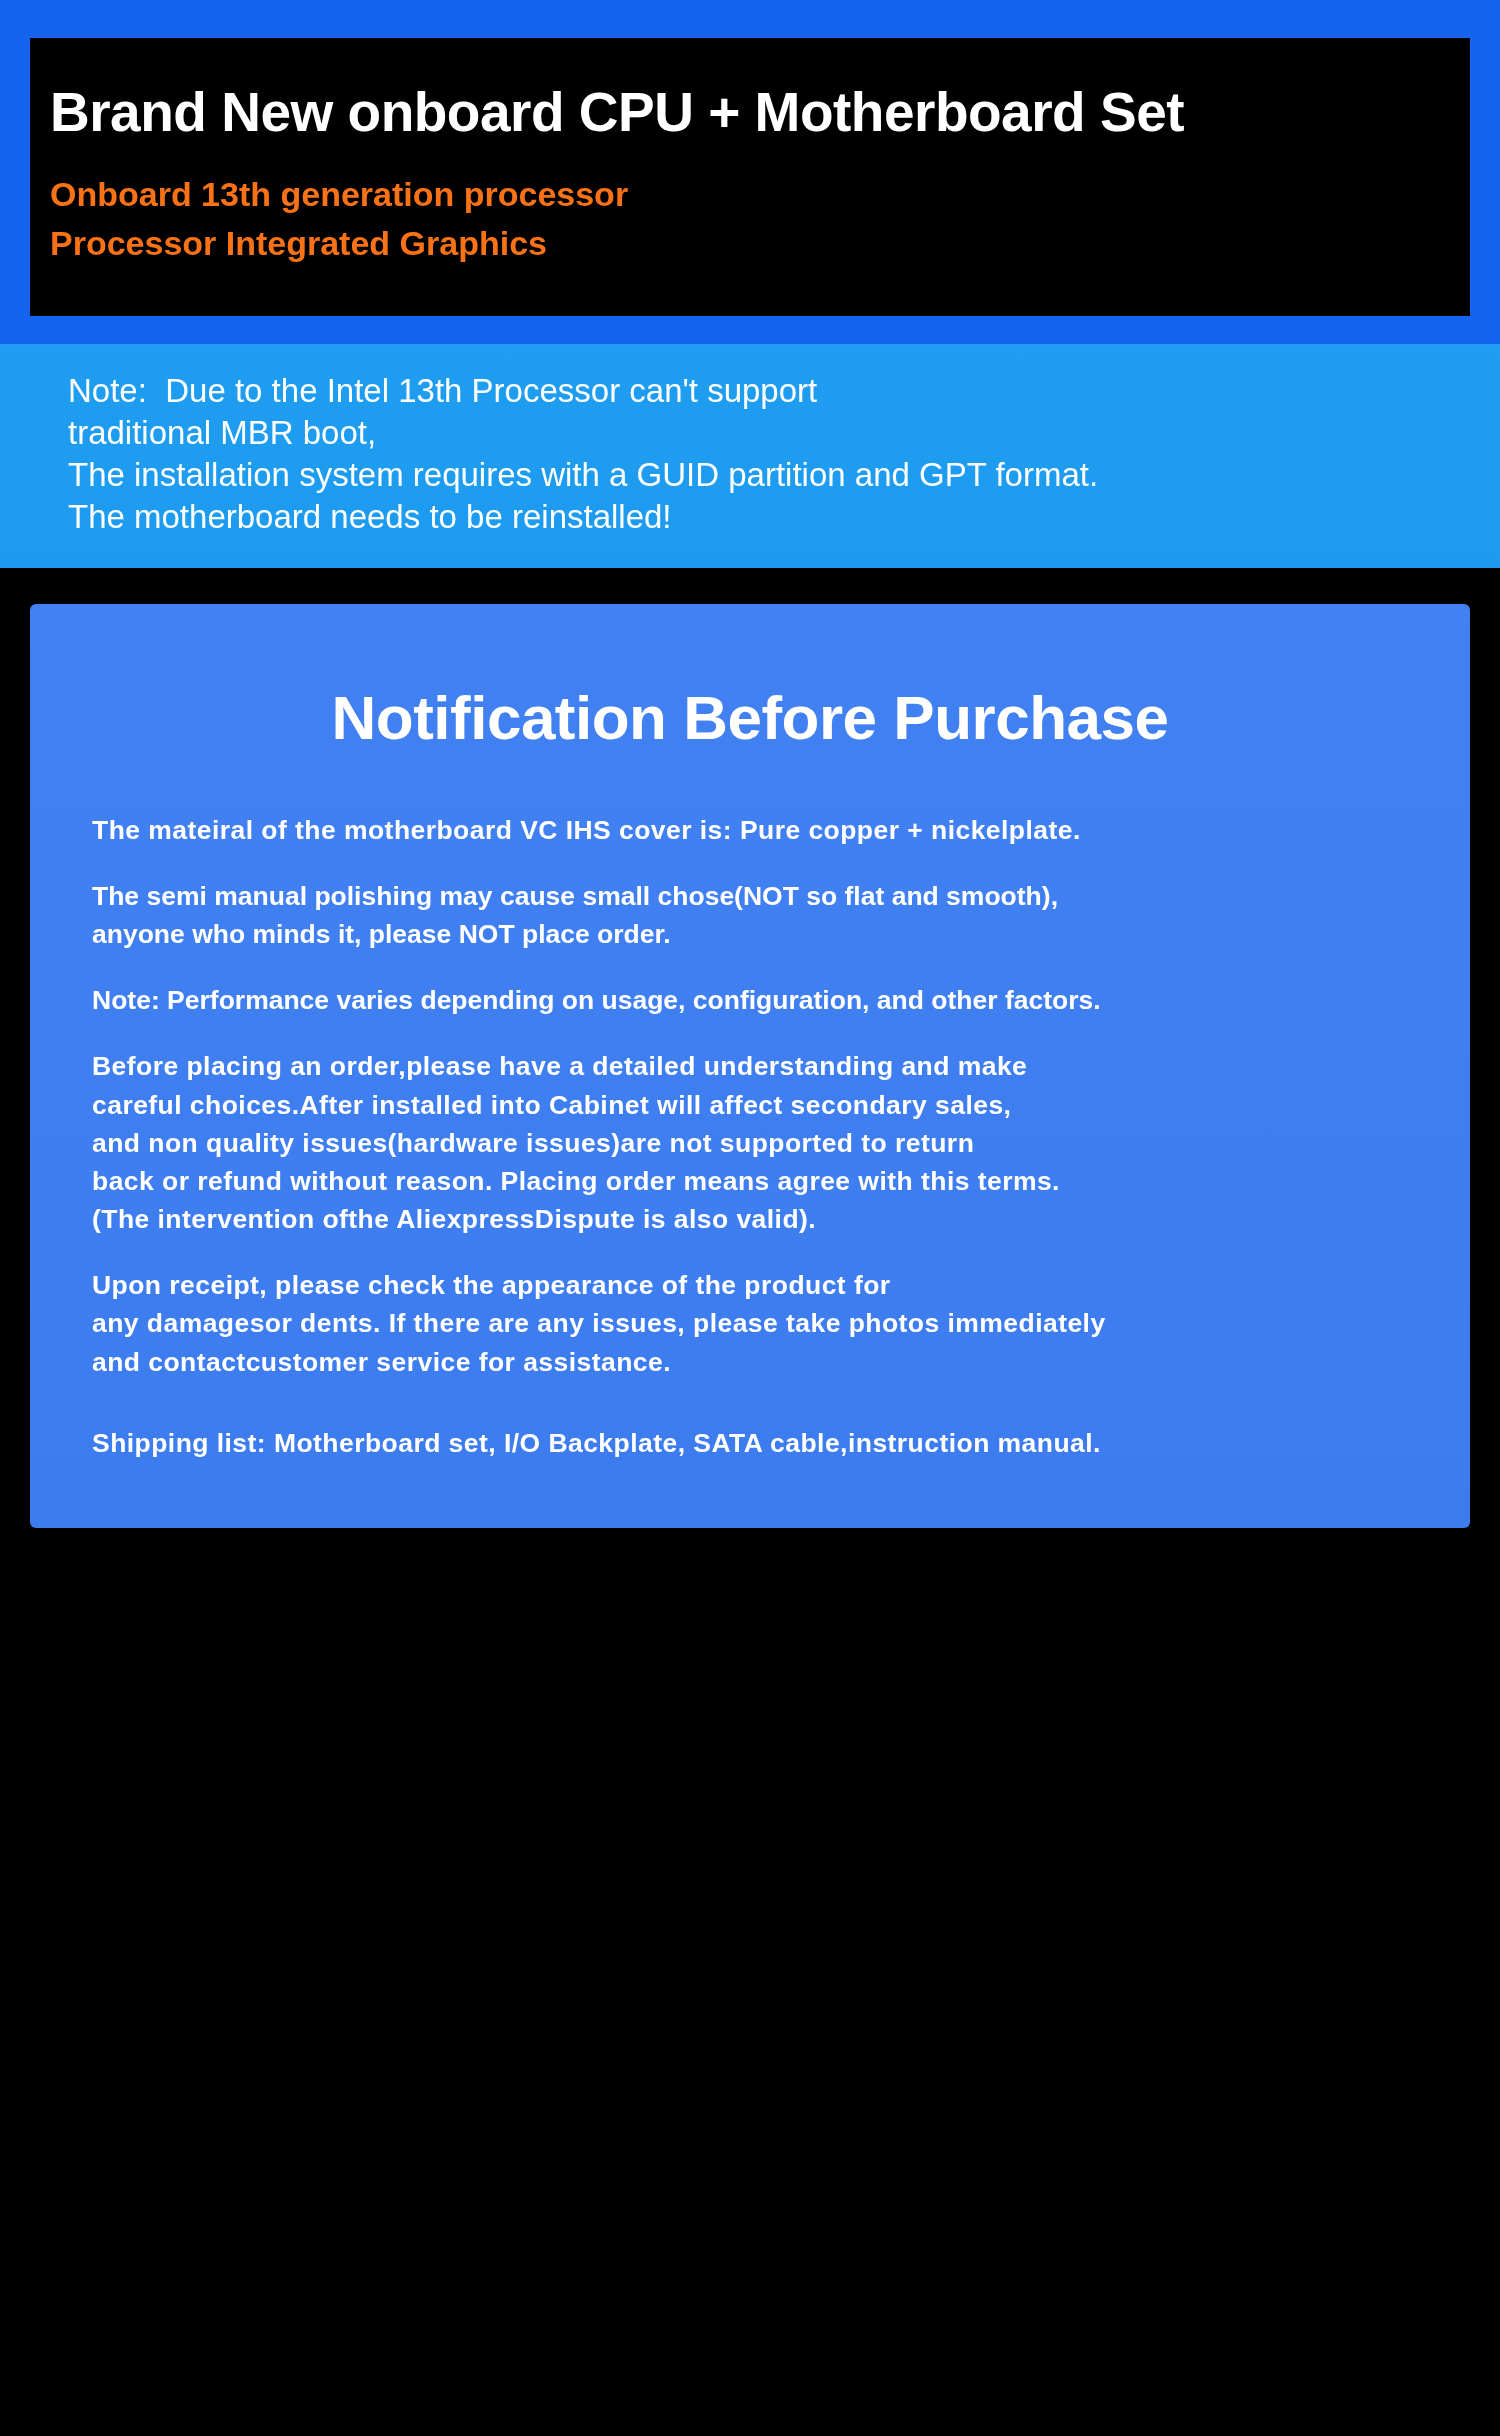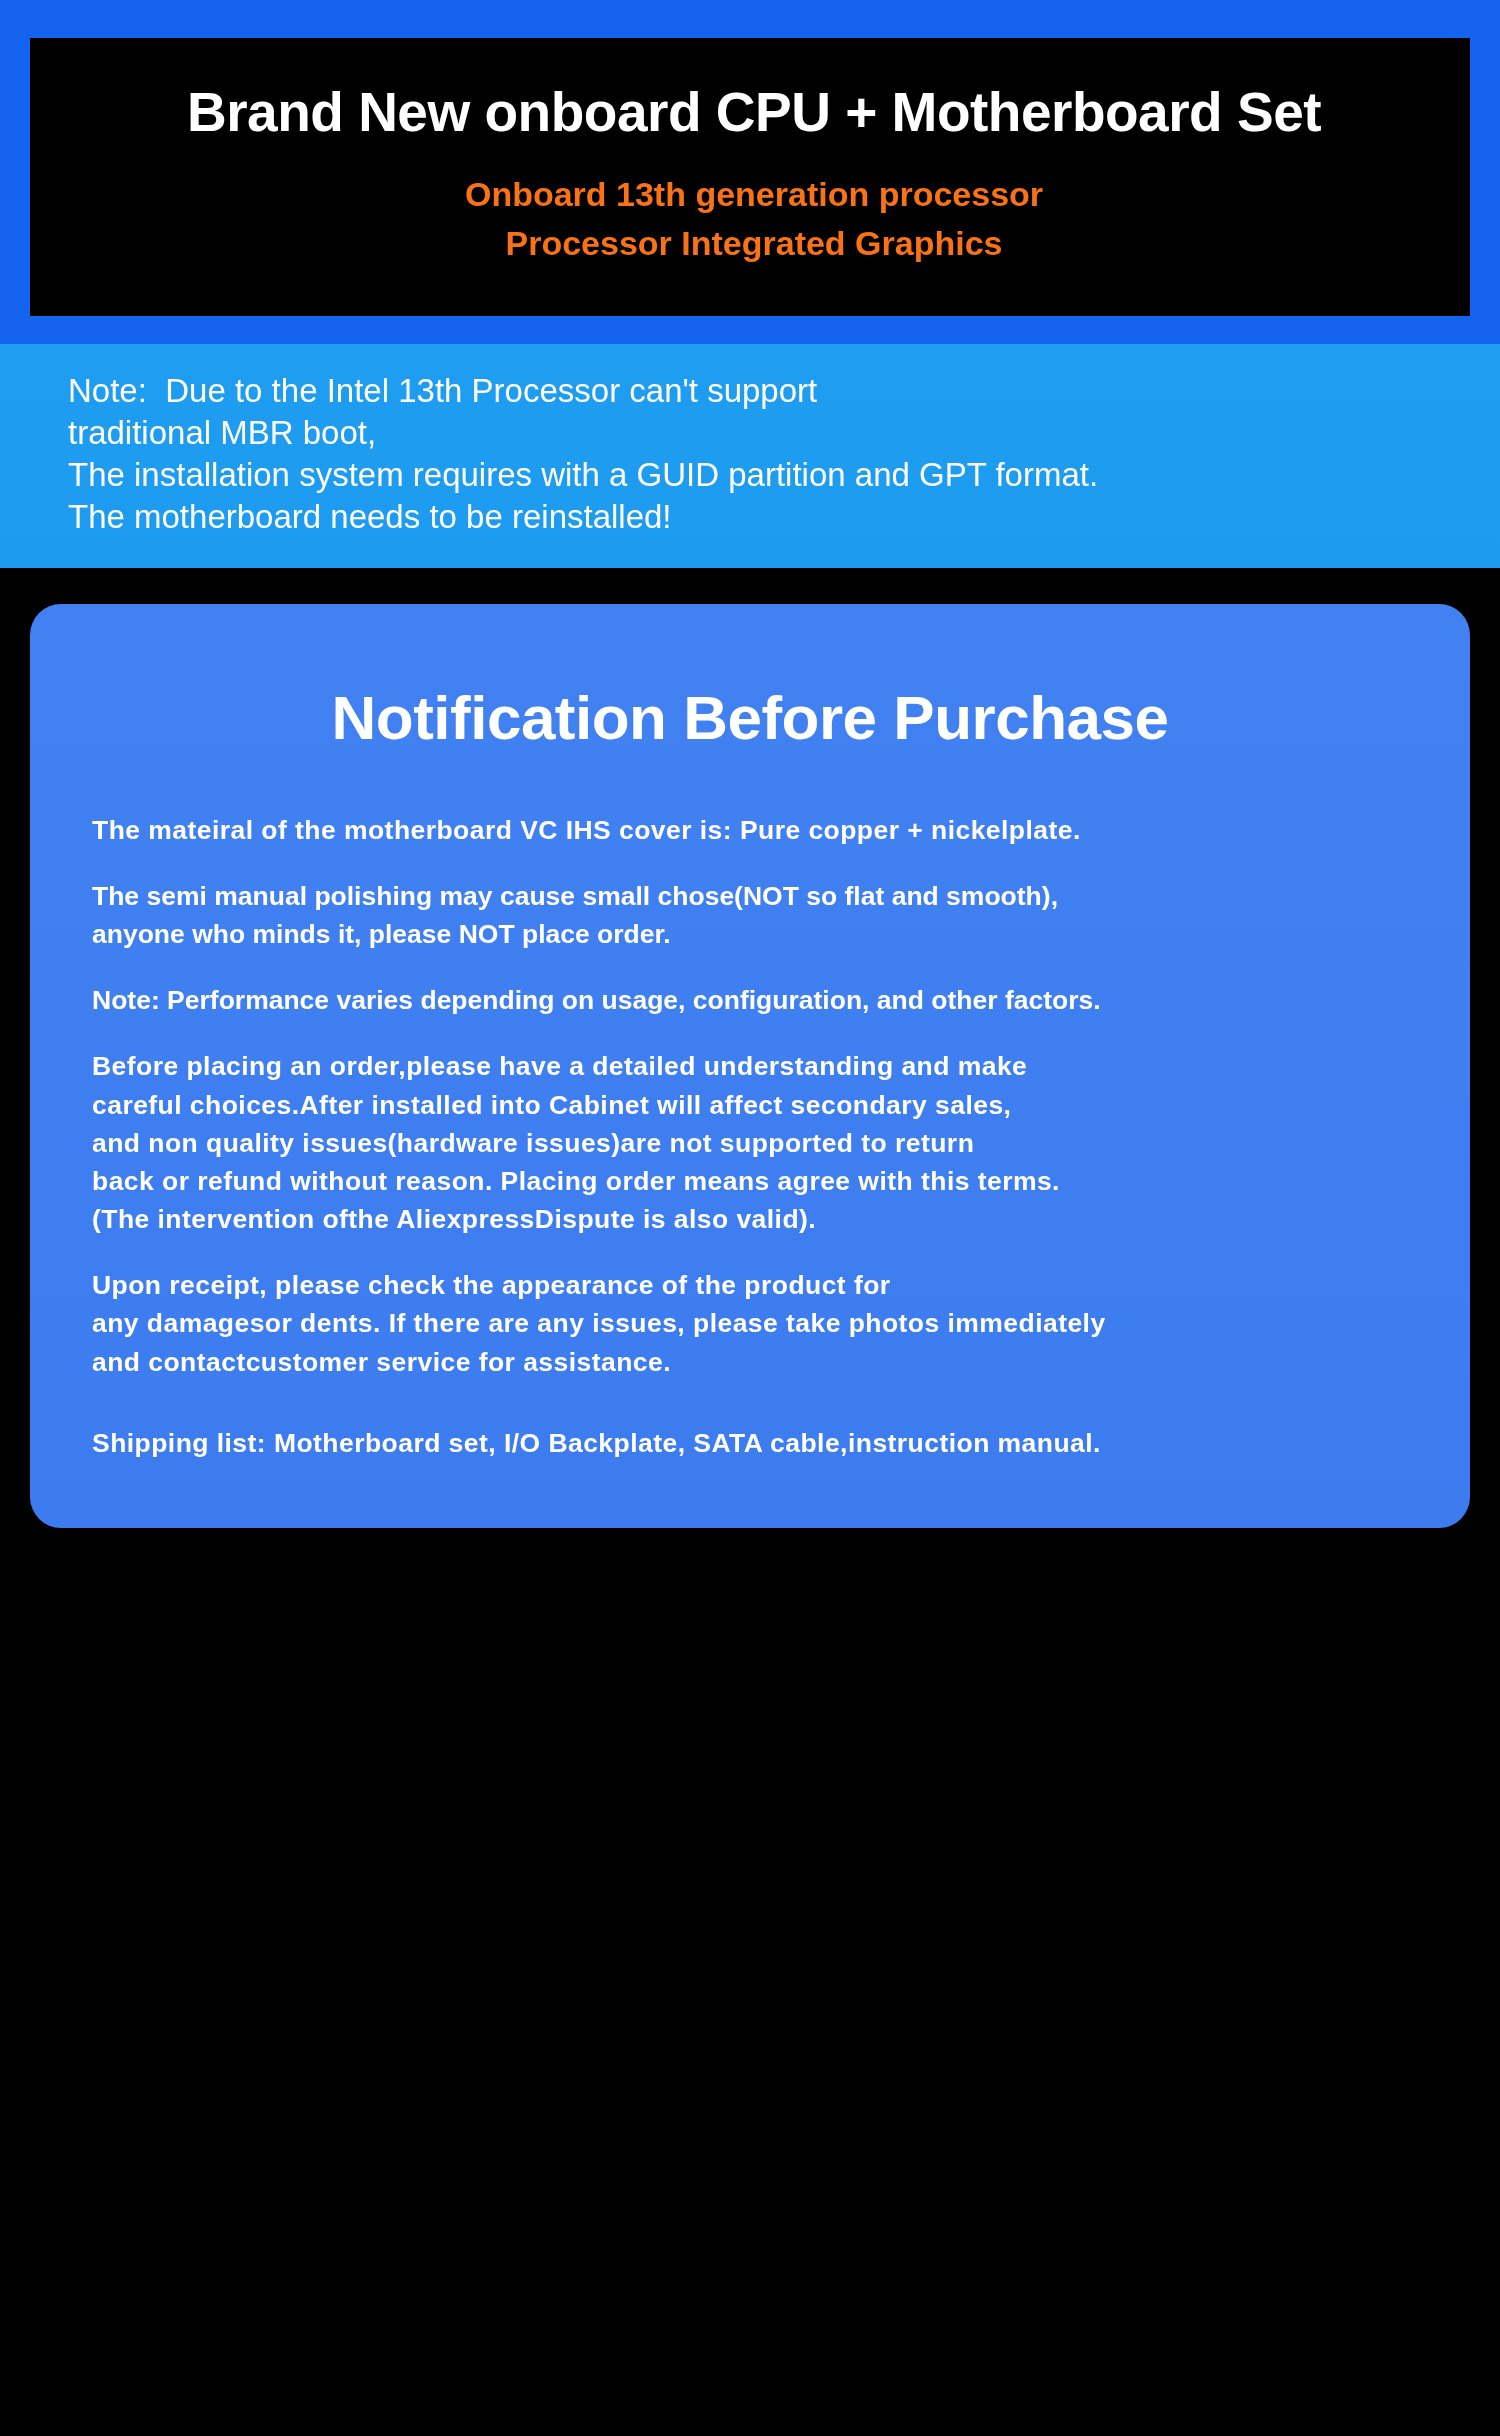--- a/index.html
+++ b/index.html
@@ -26,21 +26,20 @@
   .hero-band {
     background: #1464f0;
     padding: 38px 0 28px 0;
     width: 100%;
     box-sizing: border-box;
   }
   .hero-inner {
     background: #000000;
     margin: 0 30px;
     padding: 44px 12px 48px 20px;
-    text-align: center;
   }
   .hero-title {
     color: #ffffff;
     font-size: 55px;
     font-weight: bold;
     line-height: 1.12;
     letter-spacing: -0.5px;
     margin: 0 0 26px 0;
   }
   .hero-sub {
@@ -76,21 +75,21 @@
   }
 
   
   .card-wrap {
     padding: 0 30px 30px 30px;
     background: #000000;
   }
   .card {
     background: #3f7ff0;
     background: linear-gradient(180deg,#4281f2 0%, #3c7cee 100%);
-    border-radius: 31px;
+    border-radius: 6px;
     padding: 50px 40px 60px 40px;
     box-sizing: border-box;
   }
   .card-title {
     color: #ffffff;
     font-size: 62px;
     font-weight: bold;
     text-align: center;
     margin: 28px 0 58px 0;
     letter-spacing: -0.5px;

